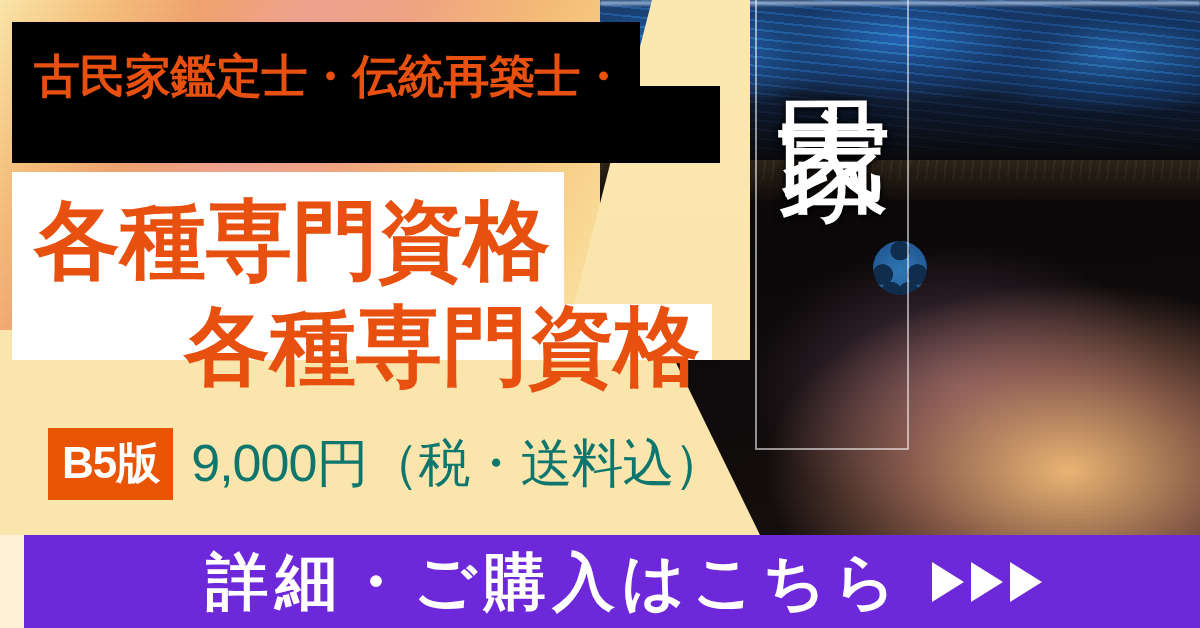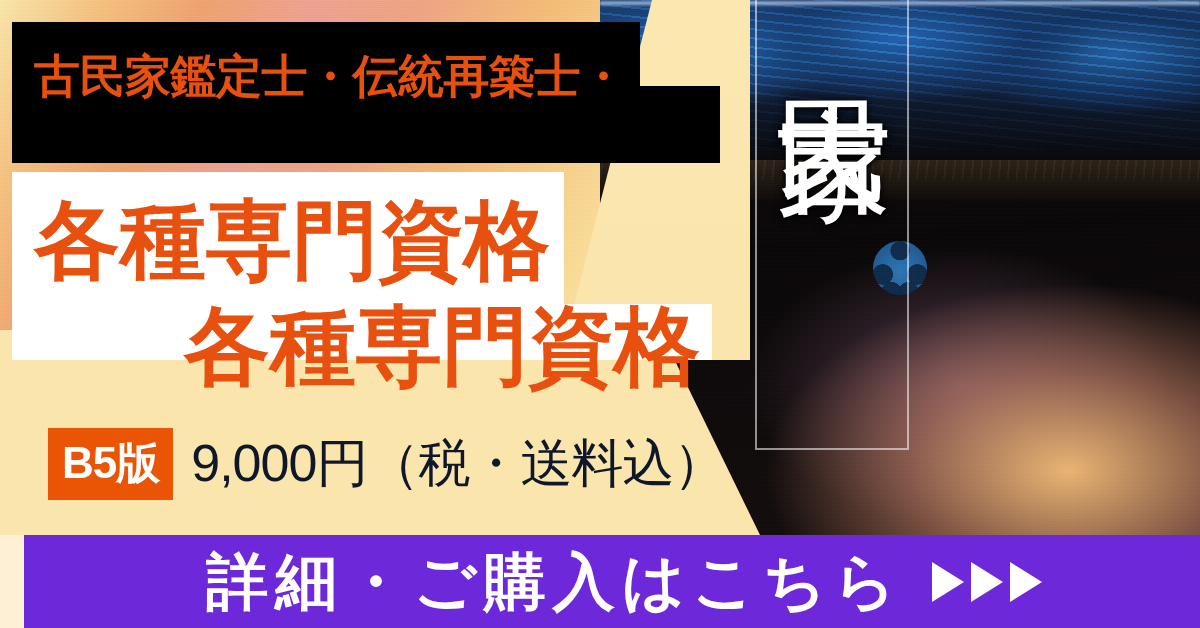--- a/index.html
+++ b/index.html
@@ -273,21 +273,21 @@
     background: #ea5505;
     color: #ffffff;
     font-size: 44px;
     font-weight: 700;
     line-height: 1;
     padding: 13px 14px 15px 14px;
     letter-spacing: -1px;
     white-space: nowrap;
   }
   .price-text {
-    color: #0f172a;
+    color: #0f766e;
     font-size: 52px;
     font-weight: 400;
     letter-spacing: -1px;
     white-space: nowrap;
   }
 
   
   .cta-bar {
     position: absolute;
     left: 0; top: 535px;

